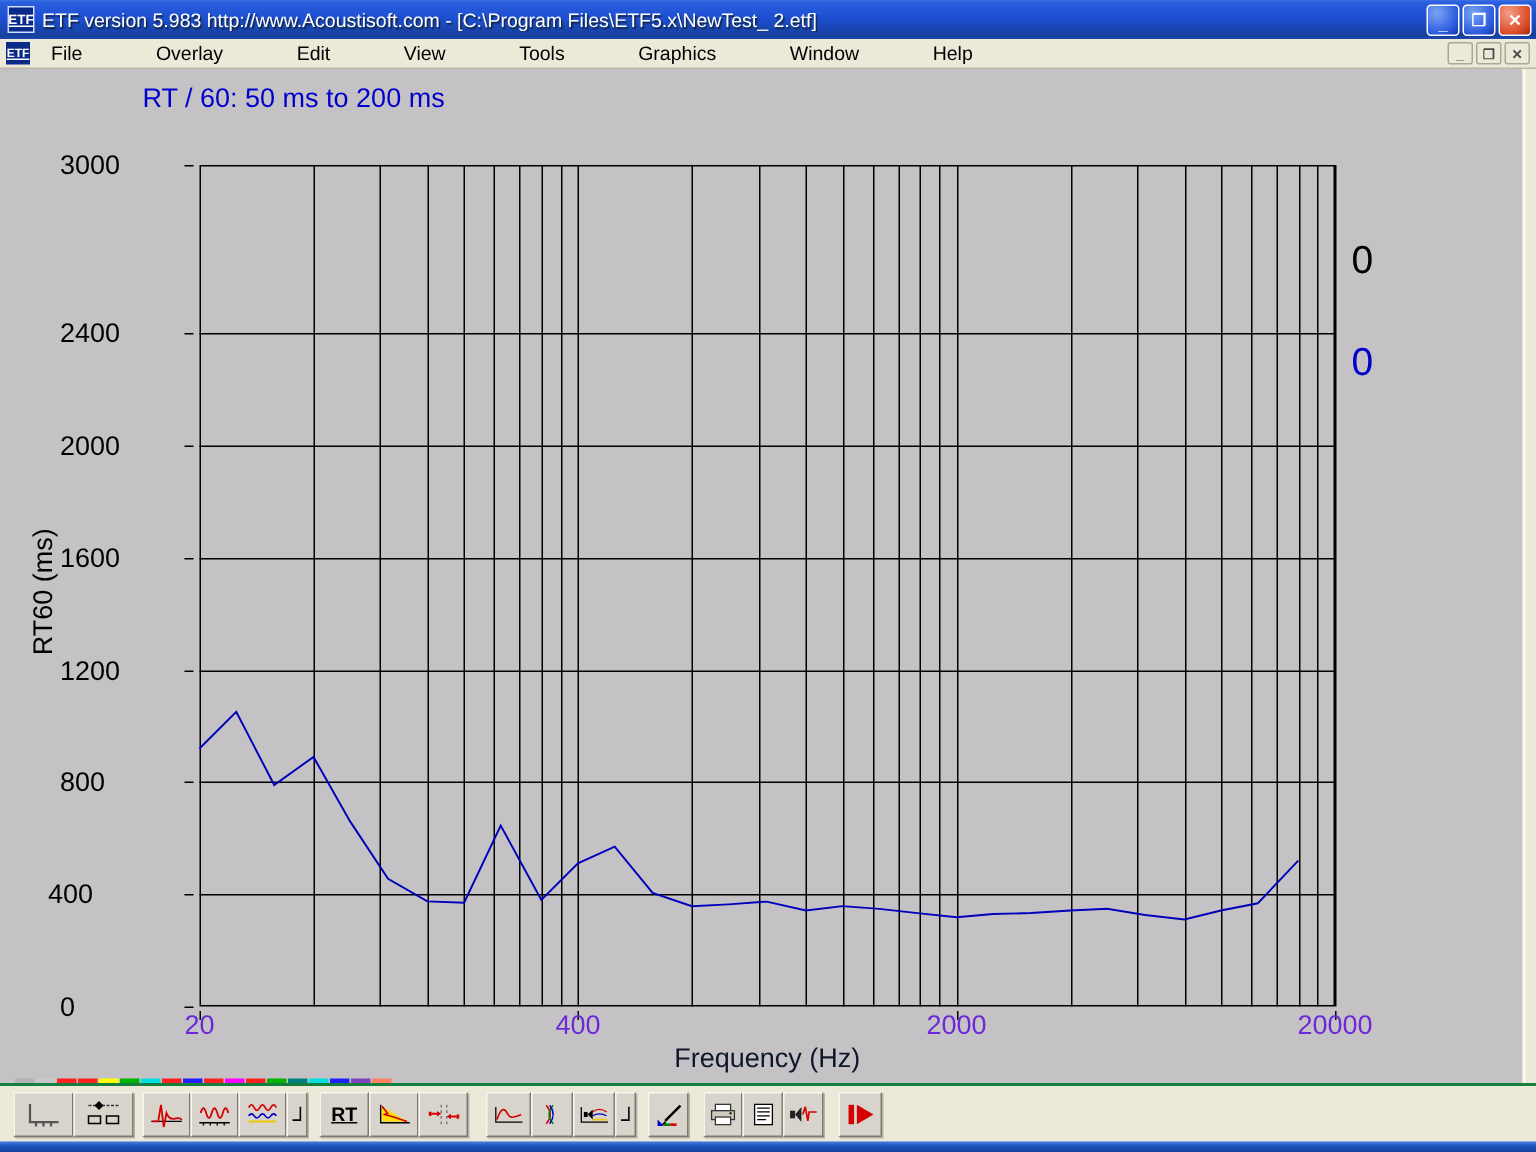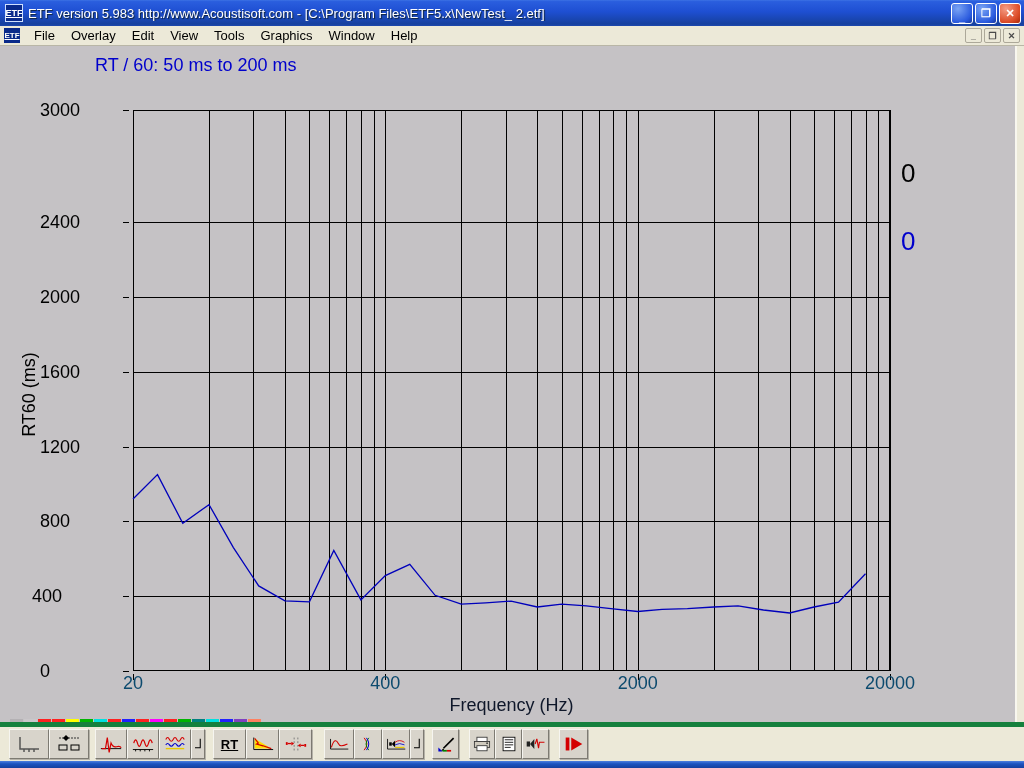--- a/index.html
+++ b/index.html
@@ -37,34 +37,34 @@
     display:flex; align-items:center; justify-content:center; }
 
   
   #client { position:absolute; left:0; top:46px; width:1024px; height:676px;
     background:#c5c2c5; }
   #annotation { position:absolute; left:95px; top:9px; font-size:18px; color:#0000cc; }
   #chart-title { position:absolute; left:133px; top:40px; width:757px;
     text-align:center; font-size:18px; color:#000; }
   #plot-svg { position:absolute; left:133px; top:64px; overflow:visible; }
   .ytick-label { position:absolute; width:78px; font-size:18px; color:#000; }
-  .xtick-label { position:absolute; width:80px; text-align:center; font-size:18px; color:#0c4a6e; }
+  .xtick-label { position:absolute; width:80px; text-align:center; font-size:18px; color:#6d28d9; }
   #ylabel-wrap { position:absolute; left:-36px; top:338px; width:130px;
     transform:rotate(-90deg); text-align:center; font-size:18px; color:#000; }
   #xlabel { position:absolute; left:133px; top:649px; width:757px;
     text-align:center; font-size:18px; color:#0f172a; }
   .right-label { position:absolute; font-size:26px; }
   #edge-right { position:absolute; right:0; top:0; width:9px; height:676px;
     background:#ece9d8; border-left:2px solid #f8f6ee; }
 
   
   #palette-strip { position:absolute; left:10px; top:719px; height:4px; display:flex; gap:1px; }
   .pal-dash { width:13px; height:3px; }
   #toolbar { position:absolute; left:0; top:722px; width:1024px; height:39px;
-    background:#ece9d8; border-top:5px solid #15803d; display:flex;
+    background:#ece9d8; border-top:2px solid #15803d; display:flex;
     align-items:center; padding-left:9px; }
   .tool-btn { height:30px; background:#d8d4cb; flex:0 0 auto;
     border:1px solid; border-color:#f6f5f0 #7d7a72 #7d7a72 #f6f5f0;
     box-shadow:1px 1px 0 #b5b2a8; display:flex; align-items:center; justify-content:center; }
   .tool-btn svg { display:block; }
   .rt-text { font-size:13px; font-weight:bold; color:#000; text-decoration:underline; }
 
   
   #bottombar { position:absolute; left:0; top:761px; width:1024px; height:7px;
     background:linear-gradient(180deg,#4e7fe0,#1d54c0 40%,#16409e); }
@@ -83,21 +83,21 @@
         <span>❐</span>
       </div>
     <div class="tb-btn close">
         <span>✕</span>
       </div>
   </div>
 </div>
 
 <div id="menubar">
   <div id="menu-icon">ETF</div>
-  <div id="menu-items" style="display: flex;">
+  <div id="menu-items" style="display: flex; gap: 33px;">
       <div class="menu-item">File</div>
       <div class="menu-item">Overlay</div>
       <div class="menu-item">Edit</div>
       <div class="menu-item">View</div>
       <div class="menu-item">Tools</div>
       <div class="menu-item">Graphics</div>
       <div class="menu-item">Window</div>
       <div class="menu-item">Help</div>
     </div>
   <div id="mdi-btns">

